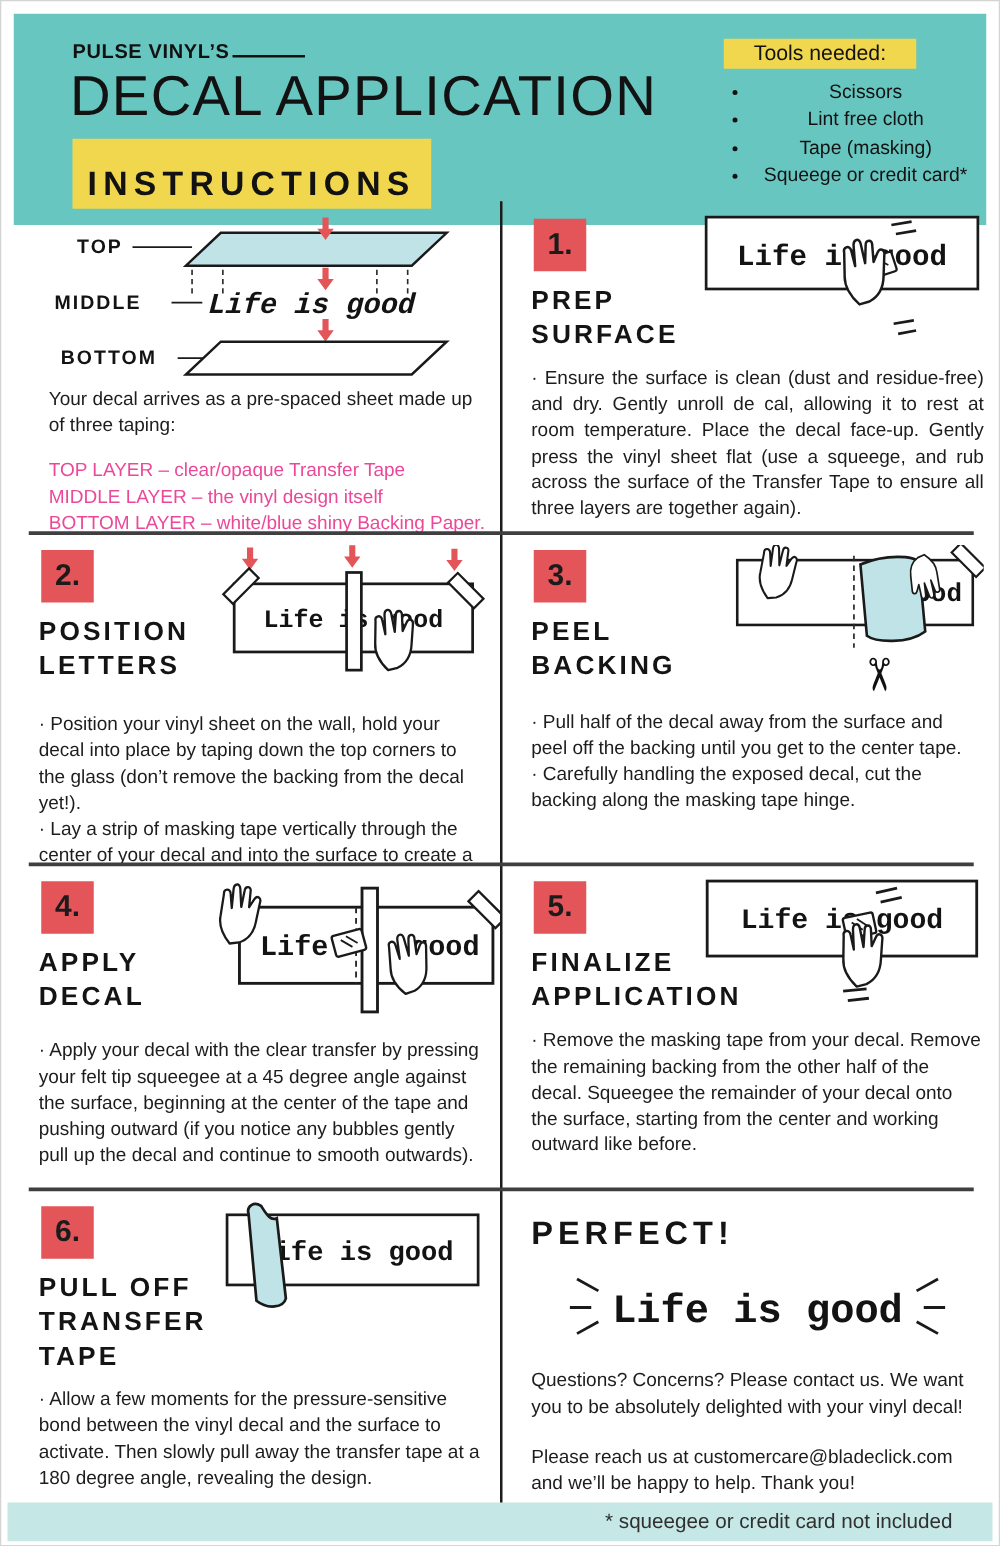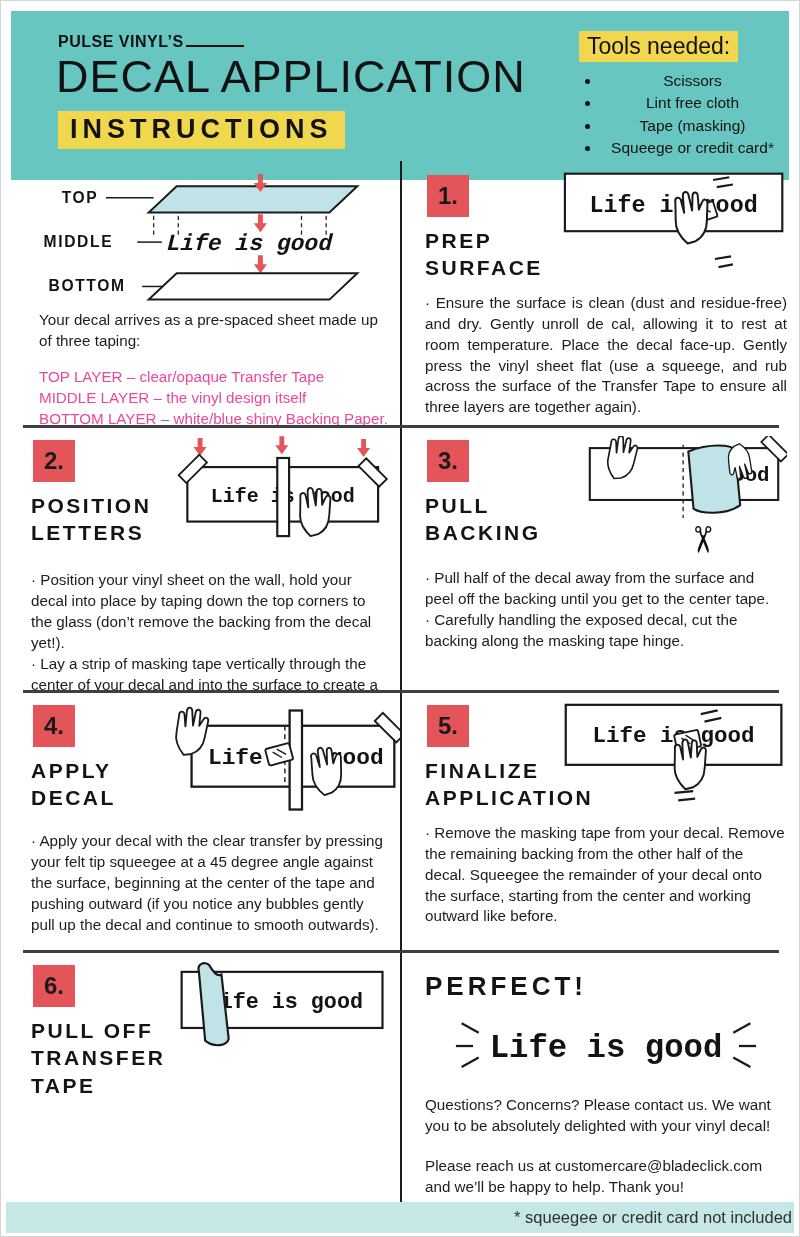--- a/index.html
+++ b/index.html
@@ -8,23 +8,23 @@
   }
   *{box-sizing:border-box;}
   body{margin:0;background:#fff;font-family:"Liberation Sans",sans-serif;color:var(--ink);}
   .page{position:relative;width:800px;height:1237px;background:#fff;border:1px solid #d4d4d4;overflow:hidden;}
 
   
   .header{position:absolute;left:10px;top:10px;width:778px;height:169px;background:var(--teal);}
   .brand{position:absolute;left:47px;top:22px;font-size:16px;font-weight:bold;letter-spacing:.5px;color:#111;}
   .brand-line{display:inline-block;width:58px;border-bottom:2px solid #111;margin-left:2px;vertical-align:baseline;}
   .title{position:absolute;left:45px;top:40px;font-size:45px;font-weight:normal;letter-spacing:1px;color:#121212;white-space:nowrap;}
-  .subtitle{position:absolute;left:47px;top:100px;background:var(--yellow);color:#121212;font-size:27px;font-weight:bold;letter-spacing:5px;padding:3px 12px 4px;}
+  .subtitle{position:absolute;left:47px;top:100px;background:var(--yellow);color:#121212;font-size:27px;font-weight:bold;letter-spacing:5px;padding:21px 12px 4px;}
   .tools{position:absolute;left:568px;top:20px;width:205px;}
-  .tools-title{display:inline-block;background:var(--yellow);font-size:23px;padding:2px 8px;color:#121212;}
+  .tools-title{display:inline-block;background:var(--yellow);font-size:17px;padding:2px 24px;color:#121212;}
   .tools ul{margin:8px 0 0;padding-left:22px;font-size:15.5px;line-height:1.45;color:#121212;text-align:center;}
 
   
   .content{position:absolute;left:0;top:160px;width:800px;height:1043px;display:grid;
            grid-template-columns:400px 400px;grid-template-rows:265px 265px 260px 253px;}
   .cell{overflow:hidden;position:relative;}
   .col-l{padding:10px 12px 0 30px;}
   .col-r{padding:10px 14px 0 24px;}
   .vdiv{position:absolute;left:399px;top:160px;width:2px;height:1043px;background:#1c1c1c;}
   .hdiv{position:absolute;left:22px;width:756px;height:3px;background:#3f3f3f;}
@@ -48,21 +48,21 @@
   .intro-layers p{margin:0;}
 
   
   .perfect-title{font-size:26px;font-weight:bold;letter-spacing:4px;color:#141414;margin:10px 0 4px;}
   .perfect-svg{display:block;margin:6px auto 4px;}
   .perfect-text{font-size:15.2px;line-height:1.4;color:#1d1d1d;margin:10px 0 0;}
   .perfect-text + .perfect-text{margin-top:18px;}
 
   
   .footer-strip{position:absolute;left:5px;right:5px;bottom:3px;height:31px;background:var(--light_teal);
-                text-align:right;font-size:16.5px;color:#303030;line-height:31px;padding-right:2px;}
+                text-align:right;font-size:16.5px;color:#303030;line-height:31px;padding-right:32px;}
 
   
   .sheet{stroke:#1a1a1a;stroke-width:2.4;}
   .fill-white{fill:#fff;}
   .fill-teal{fill:var(--illus_teal);}
   .ln{stroke:#1a1a1a;stroke-width:2.4;fill:none;}
   .thin{stroke:#1a1a1a;stroke-width:1.8;fill:none;}
   .dash{stroke:#2a2a2a;stroke-width:1.6;stroke-dasharray:5 4;fill:none;}
   .design-text{font-family:"Liberation Mono","DejaVu Sans Mono",monospace;font-weight:bold;fill:#131313;}
   .diag-label{font-family:"Liberation Sans",sans-serif;font-size:19px;font-weight:bold;letter-spacing:2px;fill:#131313;}
@@ -175,21 +175,21 @@
       <div class="step-body">
         <p>· <b>Position your vinyl sheet on the wall</b>, hold your decal into place by taping down the top corners to the glass (don’t remove the backing from the decal yet!).</p>
         <p>· <b>Lay a strip of masking tape vertically</b> through the center of your decal and into the surface to create a hinge.</p>
       </div>
     </div>
 
     <div class="cell col-r">
       <div class="step-head">
         <div class="step-left">
           <div class="step-num">3.</div>
-          <div class="step-title">PULL
+          <div class="step-title">PEEL
 BACKING</div>
         </div>
         <svg class="illus" width="225" height="121" viewBox="0 0 260 140">
           <rect class="sheet fill-white" x="32" y="14" width="218" height="60"></rect>
           <use href="#tape" transform="translate(246,14) rotate(45)"></use>
           <text class="design-text" font-size="24" text-anchor="end" x="240" y="52">ood</text>
           <line class="dash" x1="140" y1="10" x2="140" y2="95"></line>
           <path class="sheet fill-teal" d="M146,18 C170,8 196,10 200,16 L206,80 C190,92 160,90 152,84 Z"></path>
           <use href="#hand" transform="translate(42,2) rotate(-10) scale(0.8)"></use>
           <use href="#hand" transform="translate(232,40) rotate(150) scale(0.65)"></use>
@@ -255,20 +255,23 @@
           <div class="step-num">6.</div>
           <div class="step-title">PULL OFF
 TRANSFER
 TAPE</div>
         </div>
         <svg class="illus" width="222" height="95" viewBox="0 0 245 105">
           <rect class="sheet fill-white" x="16" y="12" width="222" height="62"></rect>
           <text class="design-text" font-size="24" text-anchor="middle" x="130" y="52">Life is good</text>
           <path class="sheet fill-teal" d="M46,4 C40,0 33,4 35,11 L42,88 C52,96 66,94 68,86 L60,15 C54,18 50,10 46,4 Z"></path>
         </svg>
+      </div>
+      <div class="step-body">
+        <p>· Allow a few moments for the pressure-sensitive bond between the vinyl decal and the surface to activate. <b>Then slowly pull away the transfer tape</b> at a 180 degree angle, revealing the design.</p>
       </div>
     </div>
 
     <div class="cell col-r">
       <div class="perfect-title">PERFECT!</div>
       <svg class="perfect-svg" width="330" height="76" viewBox="0 0 340 80">
         <line class="ln" x1="18" y1="16" x2="36" y2="26"></line>
         <line class="ln" x1="12" y1="40" x2="30" y2="40"></line>
         <line class="ln" x1="18" y1="62" x2="36" y2="52"></line>
         <text class="design-text" font-size="34" text-anchor="middle" x="170" y="52">Life is good</text>

